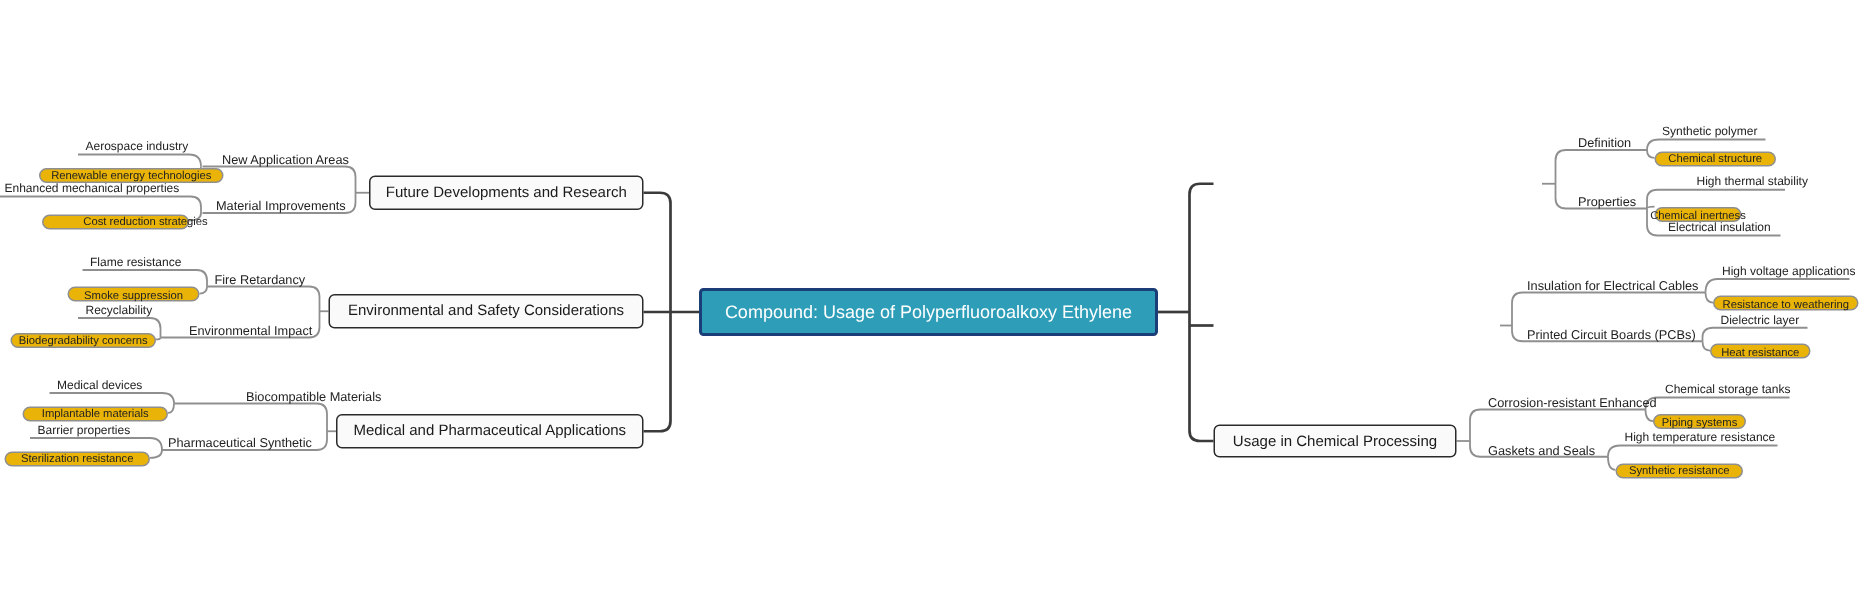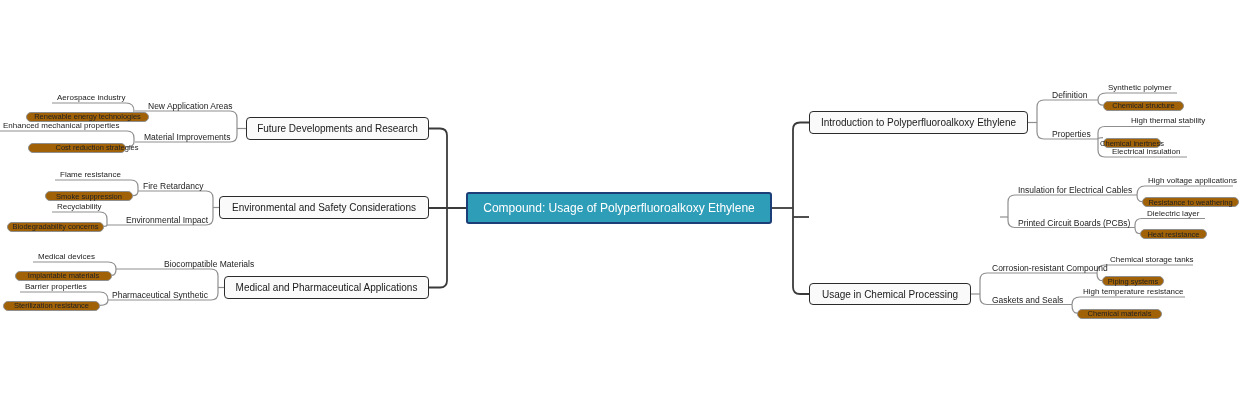--- a/index.html
+++ b/index.html
@@ -9,21 +9,21 @@
   .box{position:absolute;display:flex;align-items:center;justify-content:center;
        background:#fafafa;border:1.6px solid #2b2b2b;border-radius:4px;
        font-size:10px;color:#1a1a1a;white-space:nowrap;box-sizing:border-box;cursor:pointer;}
   .central{position:absolute;display:flex;align-items:center;justify-content:center;
        background:#2e9db8;border:2px solid #1c3e78;border-radius:3px;
        font-size:12px;color:#ffffff;white-space:nowrap;box-sizing:border-box;cursor:pointer;}
   .lbl{position:absolute;white-space:nowrap;color:#222222;line-height:10px;cursor:pointer;}
   .l2{font-size:8.5px;}
   .l3{font-size:8px;}
   .cap{position:absolute;display:flex;align-items:center;justify-content:center;
-       border:1.2px solid #8f8f8f;border-radius:6px;background:#a16207;
+       border:1.2px solid #8f8f8f;border-radius:6px;background:#eab308;
        font-size:7.5px;color:#222222;white-space:nowrap;box-sizing:border-box;cursor:pointer;}
   .dark{stroke:#3b3b3b;stroke-width:1.8;fill:none;}
   .gray{stroke:#8f8f8f;stroke-width:1.2;fill:none;}
 </style>
 </head>
 <body>
 
 <div id="stage">
 
   <svg id="wires" viewBox="0 0 1240 400">
@@ -76,21 +76,20 @@
     <path class="gray" d="M 1097,273 Q 1097,280.7 1102,280.7"></path>
     <path class="gray" d="M 1072,304.5 Q 1072,297 1080,297 L 1185,297"></path>
     <path class="gray" d="M 1072,304.5 Q 1072,313.2 1077,313.2"></path>
   </svg>
 
   <div class="central" style="left:466px;top:192px;width:306px;height:32px;">Compound: Usage of Polyperfluoroalkoxy Ethylene</div>
 
   <div class="box" style="left:246px;top:117px;width:183px;height:23px;">Future Developments and Research</div>
   <div class="box" style="left:224px;top:276px;width:205px;height:23px;">Medical and Pharmaceutical Applications</div>
   <div class="box" style="left:219px;top:196px;width:210px;height:23px;">Environmental and Safety Considerations</div>
-  <div class="box" style="left:809px;top:111px;width:219px;height:23px;">Introduction to Polyperfluoroalkoxy Ethylene</div>
   <div class="box" style="left:809px;top:283px;width:162px;height:22px;">Usage in Chemical Processing</div>
 
   <div class="lbl l2" style="left:148px;top:101px;">New Application Areas</div>
   <div class="lbl l3" style="left:57px;top:93px;">Aerospace industry</div>
   <div class="cap" style="left:6px;top:111.5px;width:123px;height:10px;margin-left:20px;">Renewable energy technologies</div>
   <div class="lbl l2" style="left:144px;top:132px;">Material Improvements</div>
   <div class="lbl l3" style="left:3px;top:121px;">Enhanced mechanical properties</div>
   <div class="cap" style="left:28px;top:142.5px;width:98px;height:10px;padding-left:40px;">Cost reduction strategies</div>
 
   <div class="lbl l2" style="left:143px;top:181px;">Fire Retardancy</div>
@@ -115,20 +114,20 @@
   <div class="cap" style="left:1103px;top:138px;width:58px;height:10px;">Chemical inertness</div>
   <div class="lbl l3" style="left:1112px;top:147px;">Electrical insulation</div>
 
   <div class="lbl l2" style="left:1018px;top:185px;">Insulation for Electrical Cables</div>
   <div class="lbl l3" style="left:1148px;top:176px;">High voltage applications</div>
   <div class="cap" style="left:1142px;top:197px;width:97px;height:10px;">Resistance to weathering</div>
   <div class="lbl l2" style="left:1018px;top:217.5px;">Printed Circuit Boards (PCBs)</div>
   <div class="lbl l3" style="left:1147px;top:208.5px;">Dielectric layer</div>
   <div class="cap" style="left:1140px;top:229px;width:67px;height:10px;">Heat resistance</div>
 
-  <div class="lbl l2" style="left:992px;top:263px;">Corrosion-resistant Compound</div>
+  <div class="lbl l2" style="left:992px;top:263px;">Corrosion-resistant Enhanced</div>
   <div class="lbl l3" style="left:1110px;top:255px;">Chemical storage tanks</div>
   <div class="cap" style="left:1102px;top:276px;width:62px;height:10px;">Piping systems</div>
   <div class="lbl l2" style="left:992px;top:294.5px;">Gaskets and Seals</div>
   <div class="lbl l3" style="left:1083px;top:287px;">High temperature resistance</div>
-  <div class="cap" style="left:1077px;top:308.5px;width:85px;height:10px;">Chemical materials</div>
+  <div class="cap" style="left:1077px;top:308.5px;width:85px;height:10px;">Synthetic resistance</div>
 
 </div>
 
 </body></html>

